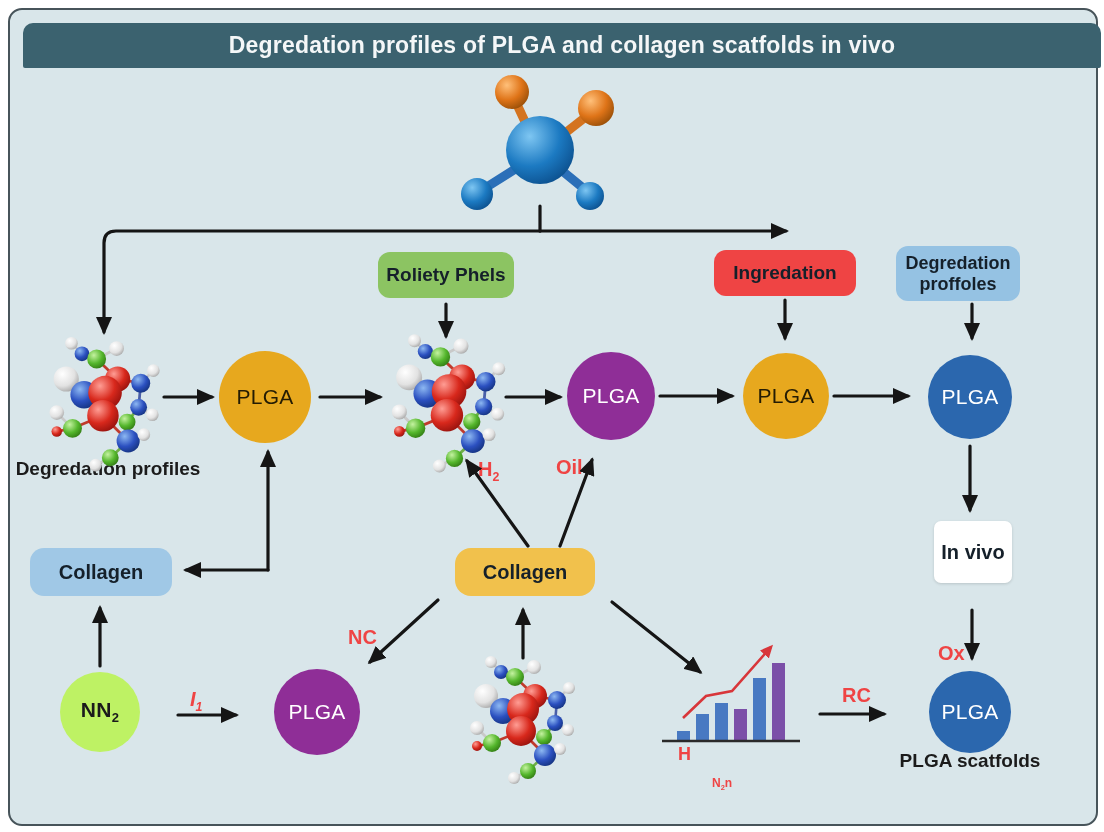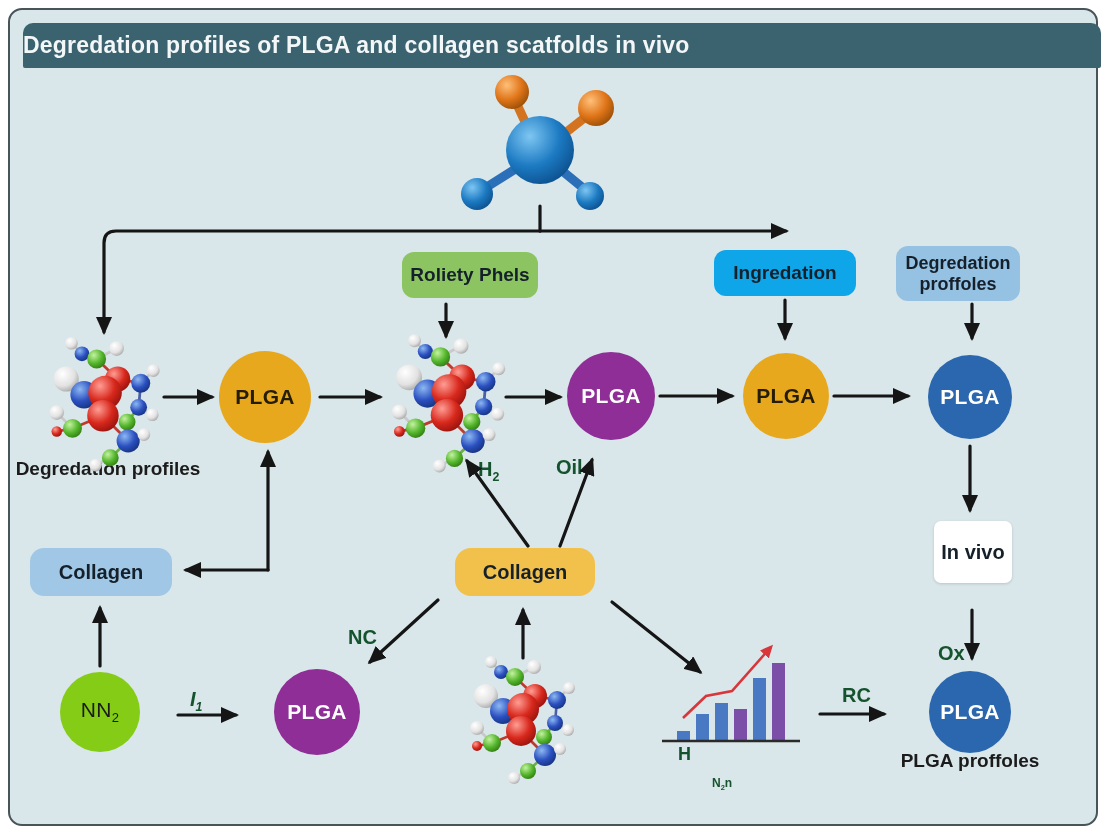--- a/index.html
+++ b/index.html
@@ -1,45 +1,45 @@
 <!DOCTYPE html>
 <html><head>
 <meta charset="utf-8">
 <style>
   html,body{margin:0;padding:0;background:#ffffff;font-family:"Liberation Sans",sans-serif;}
   #canvas{position:relative;width:1104px;height:832px;background:#ffffff;overflow:hidden;}
   #panel{position:absolute;left:8px;top:8px;width:1086px;height:814px;background:#d9e6ea;
          border:2px solid #47545a;border-radius:14px;}
   #titlebar{position:absolute;left:13px;top:13px;width:1078px;height:45px;background:#3b626f;
-            border-radius:10px 10px 2px 2px;display:flex;align-items:center;justify-content:flex-start;}
+            border-radius:10px 10px 2px 2px;display:flex;align-items:center;justify-content:center;}
   #titlebar .t{color:#f4f7f8;font-size:23px;font-weight:bold;letter-spacing:.2px;}
   .labelbox{position:absolute;display:flex;align-items:center;justify-content:center;text-align:center;
             font-weight:bold;color:#15202a;border-radius:12px;line-height:1.12;}
   .node{position:absolute;border-radius:50%;display:flex;align-items:center;justify-content:center;
-        font-weight:bold;letter-spacing:.3px;}
+        font-weight:normal;letter-spacing:.3px;}
   .caption{position:absolute;color:#1b1b1b;font-weight:600;text-align:center;}
-  .edge-label{position:absolute;color:#14532d;font-weight:600;font-size:20px;}
+  .edge-label{position:absolute;color:#ef4444;font-weight:600;font-size:20px;}
   sub{font-size:.62em;}
   #overlay{position:absolute;left:0;top:0;width:1104px;height:832px;pointer-events:none;}
   .pre-line{white-space:pre-line;}
 </style>
 </head>
 <body>
 
 <div id="canvas">
   <div id="panel">
     <div id="titlebar">
       <span class="t">Degredation profiles of PLGA and collagen scatfolds in vivo</span>
     </div>
   </div>
 
-  <div class="labelbox" style="left:378px;top:252px;width:136px;height:46px;background:#8cc462;font-size:19px;margin-left:24px;">
+  <div class="labelbox" style="left:378px;top:252px;width:136px;height:46px;background:#8cc462;font-size:19px;">
     <span>Roliety Phels</span>
   </div>
-  <div class="labelbox" style="left:714px;top:250px;width:142px;height:46px;background:#0ea5e9;font-size:19px;">
+  <div class="labelbox" style="left:714px;top:250px;width:142px;height:46px;background:#ef4444;font-size:19px;">
     <span>Ingredation</span>
   </div>
   <div class="labelbox" style="left:896px;top:246px;width:124px;height:55px;background:#95c2e3;font-size:18px;">
     <span class="pre-line">Degredation
 proffoles</span>
   </div>
   <div class="labelbox" style="left:30px;top:548px;width:142px;height:48px;background:#a0c8e6;font-size:20px;border-radius:14px;">
     <span>Collagen</span>
   </div>
   <div class="labelbox" style="left:455px;top:548px;width:140px;height:48px;background:#f1c14c;font-size:20px;border-radius:16px;">
@@ -54,35 +54,35 @@
   </div>
   <div class="node" style="left:567px;top:352px;width:88px;height:88px;background:#8f2e97;color:#ffffff;font-size:21px;">
     <span>PLGA</span>
   </div>
   <div class="node" style="left:743px;top:353px;width:86px;height:86px;background:#e7a81e;color:#241c03;font-size:21px;">
     <span>PLGA</span>
   </div>
   <div class="node" style="left:928px;top:355px;width:84px;height:84px;background:#2b67ae;color:#ffffff;font-size:21px;">
     <span>PLGA</span>
   </div>
-  <div class="node" style="left:60px;top:672px;width:80px;height:80px;background:#84cc16;color:#1b1b1b;font-size:21px;font-weight:400;">
+  <div class="node" style="left:60px;top:672px;width:80px;height:80px;background:#bef264;color:#1b1b1b;font-size:21px;font-weight:700;">
     <span><span>NN</span><sub>2</sub></span>
   </div>
   <div class="node" style="left:274px;top:669px;width:86px;height:86px;background:#8f2e97;color:#ffffff;font-size:21px;">
     <span>PLGA</span>
   </div>
   <div class="node" style="left:929px;top:671px;width:82px;height:82px;background:#2b67ae;color:#ffffff;font-size:21px;">
     <span>PLGA</span>
   </div>
 
   <div class="caption" style="left:8px;top:458px;width:200px;font-size:19px;">
     <span>Degredation profiles</span>
   </div>
   <div class="caption" style="left:890px;top:750px;width:160px;font-size:19px;">
-    <span>PLGA proffoles</span>
+    <span>PLGA scatfolds</span>
   </div>
 
   <div class="edge-label" style="left:478px;top:458px;">
     <span>H</span><sub>2</sub>
   </div>
   <div class="edge-label" style="left:556px;top:456px;">
     <span>Oil</span>
   </div>
   <div class="edge-label" style="left:348px;top:626px;">
     <span>NC</span>

